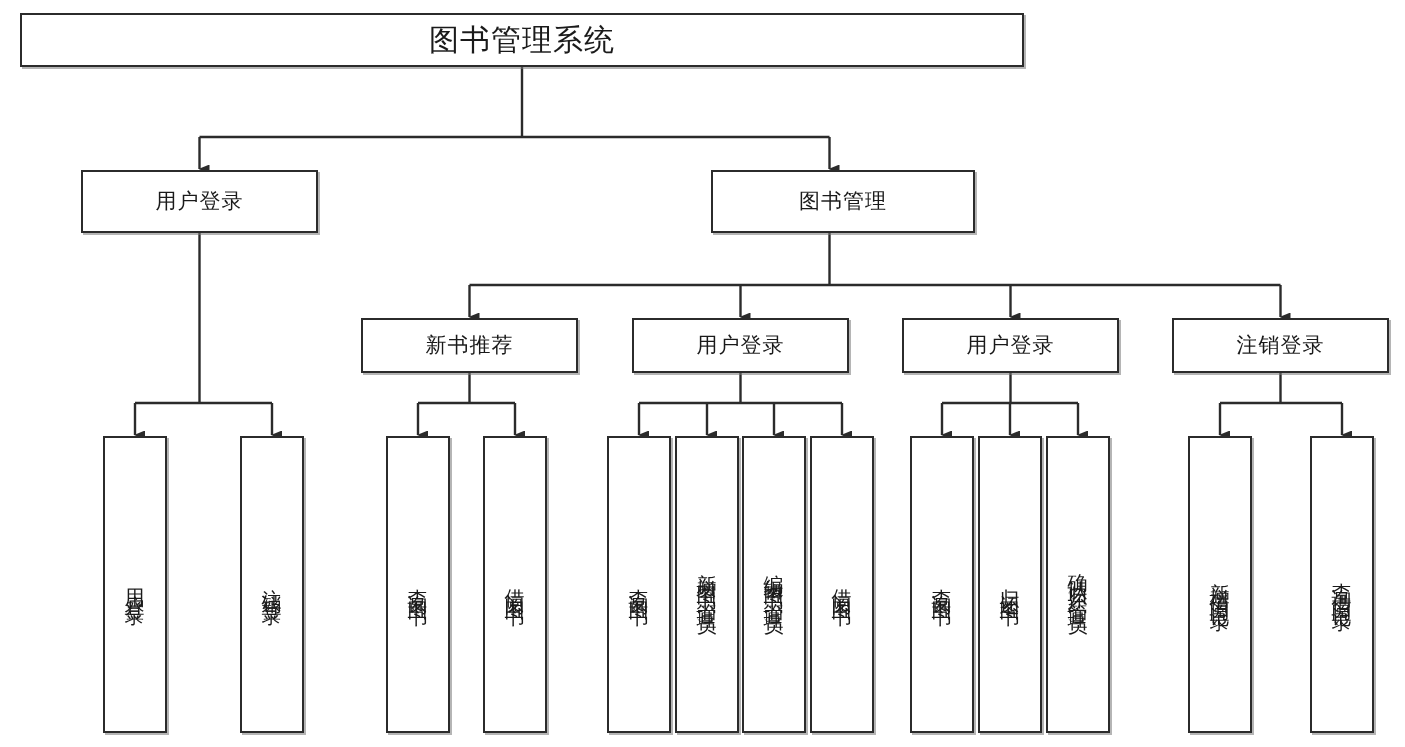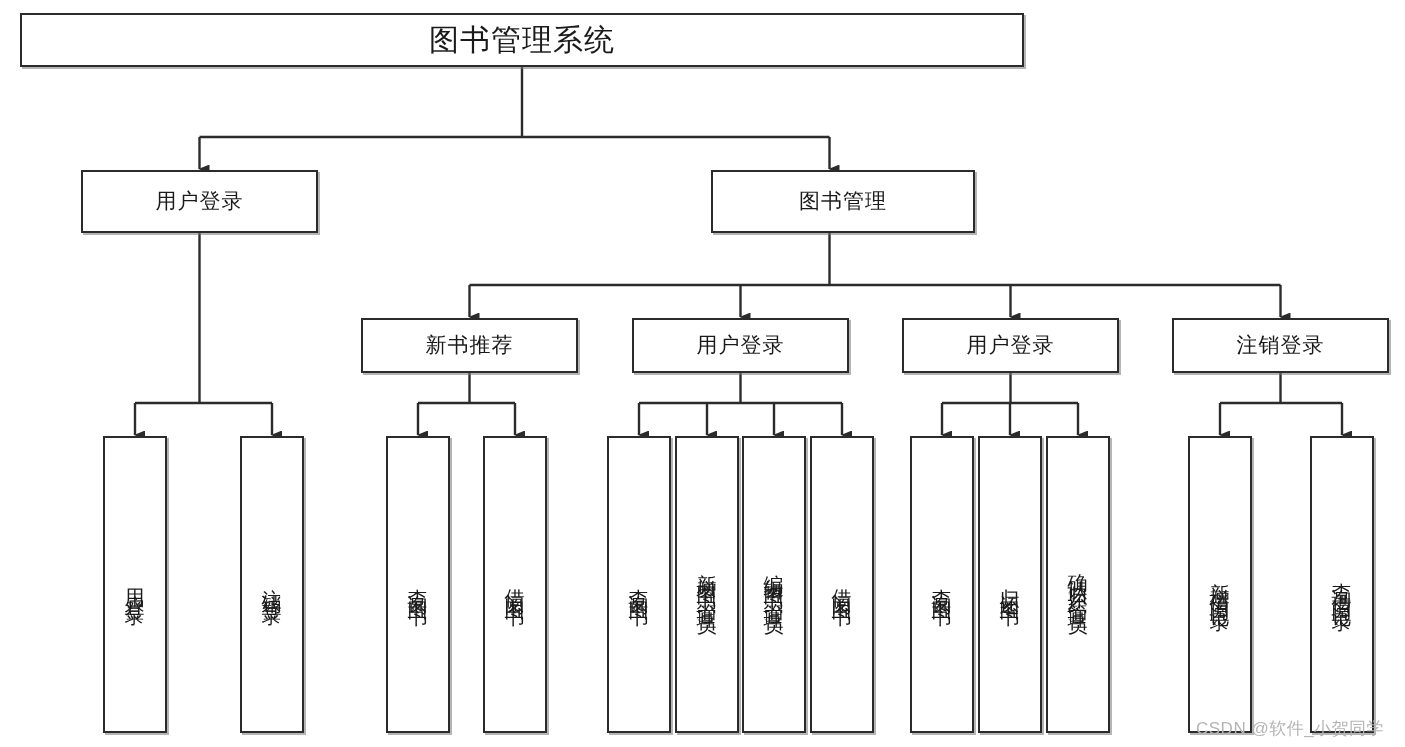--- a/index.html
+++ b/index.html
@@ -175,14 +175,13 @@
         <span class="node-label">确认归还（管理员）</span>
       </div>
       <div class="node vert" style="left: 1188px; top: 436px; width: 64px; height: 297px;">
         <span class="node-label">新增借阅记录</span>
       </div>
       <div class="node vert" style="left: 1310px; top: 436px; width: 64px; height: 297px;">
         <span class="node-label">查询借阅记录</span>
       </div>
     </div>
 
-  <div class="watermark" style="left: 1196px; top: 717px;">CSDN @软件_小贺同学</div>
 </div>
 
 </body></html>

